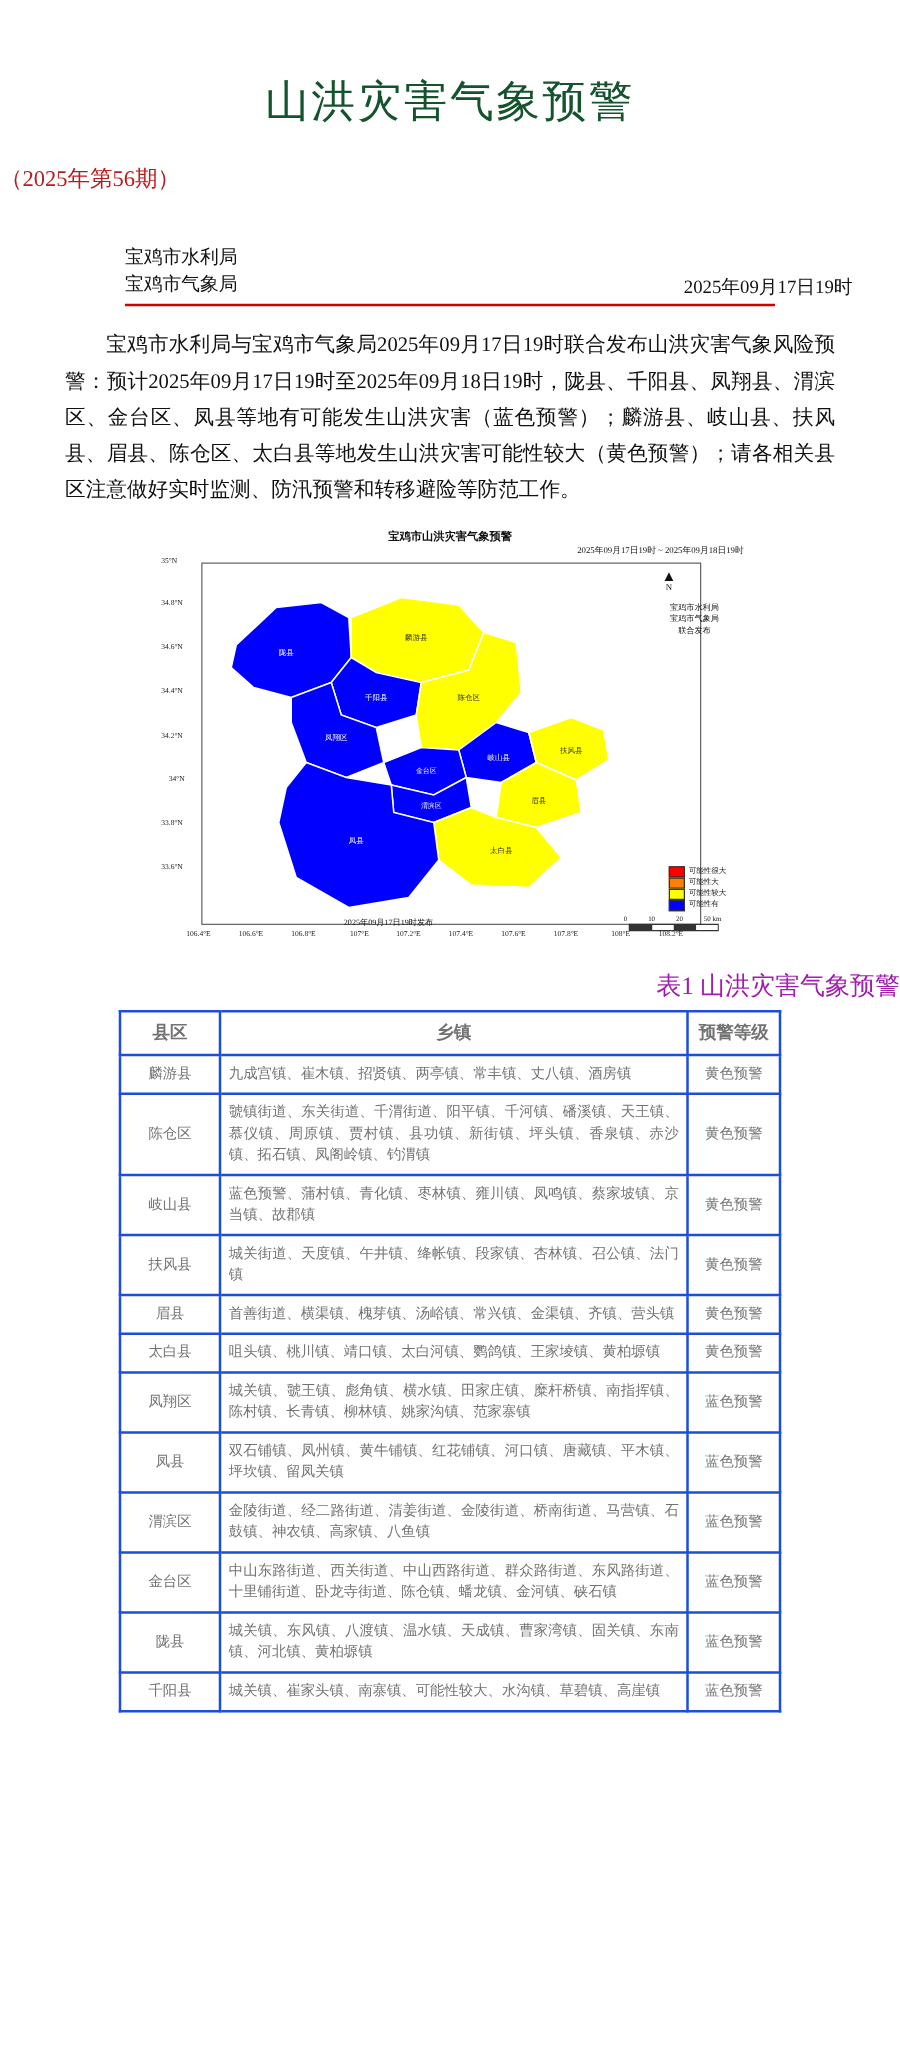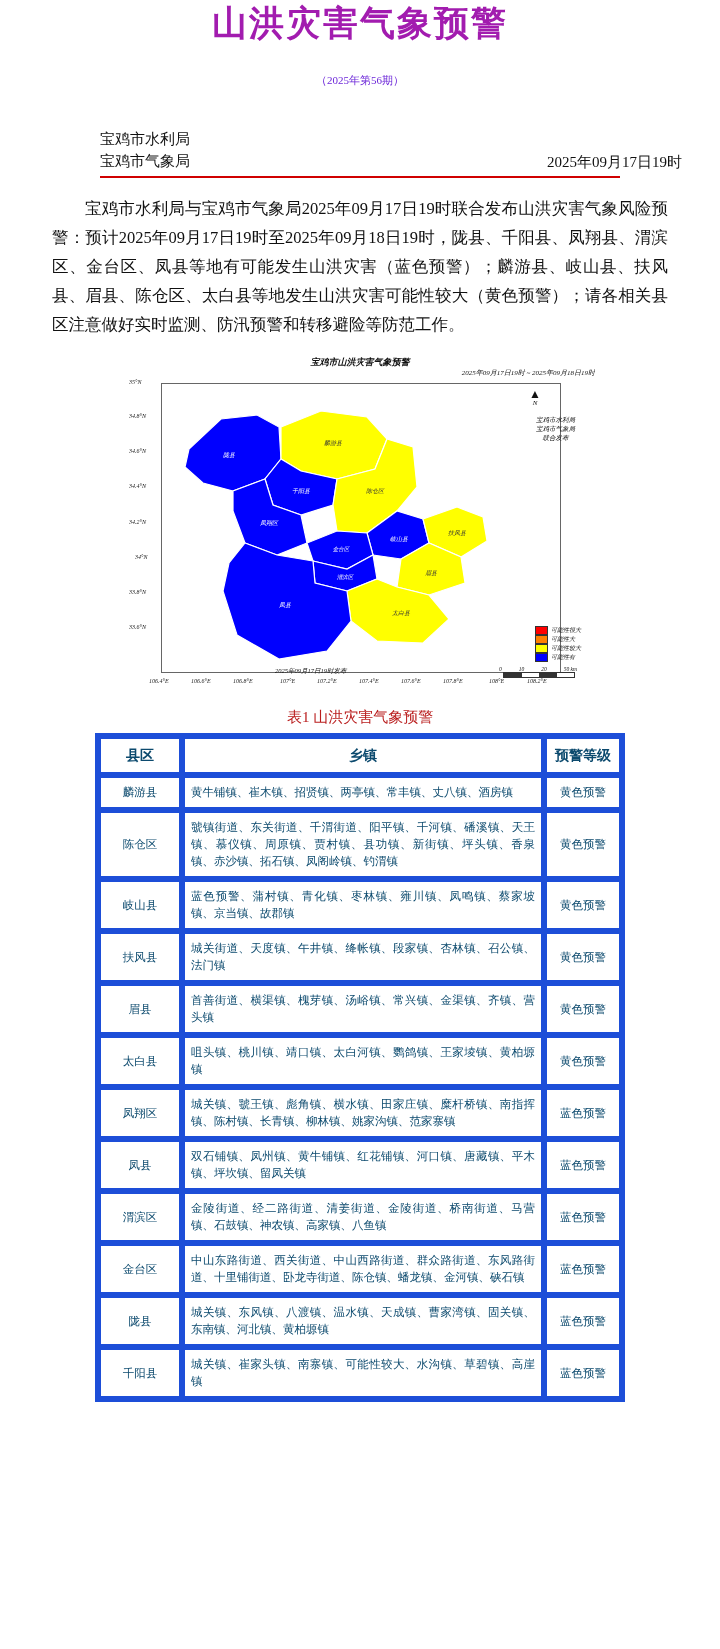--- a/index.html
+++ b/index.html
@@ -15,30 +15,30 @@
   }
   .page {
     width: 720px;
     min-height: 1649px;
     box-sizing: border-box;
     padding: 0 0 18px 0;
     position: relative;
   }
   .title {
     text-align: center;
-    color: #a21caf;
+    color: #14532d;
     font-size: 35px;
-    font-weight: bold;
+    font-weight: normal;
     letter-spacing: 2px;
+    padding-top: 58px;
     font-family: "Liberation Serif", "DejaVu Serif", serif;
   }
   .issue {
-    text-align: center;
-    font-size: 11px;
-    color: #6d28d9;
+    font-size: 18px;
+    color: #b91c1c;
     margin-top: 26px;
   }
   .org-block {
     margin: 40px 0 0 0;
     padding: 0 28px 0 100px;
     position: relative;
   }
   .org-line {
     font-size: 15px;
     line-height: 22px;
@@ -63,21 +63,20 @@
     font-size: 16.5px;
     line-height: 29px;
     text-align: justify;
     text-indent: 2em;
     color: #111;
   }
   .map-wrap {
     margin: 14px auto 0 auto;
     width: 470px;
     position: relative;
-    font-style: italic;
   }
   .map-card {
     width: 470px;
     height: 345px;
     position: relative;
     background: #ffffff;
     overflow: hidden;
   }
   .map-title {
     text-align: center;
@@ -170,37 +169,37 @@
   .scalebar .bar i { flex: 1; }
   .scalebar .bar i:nth-child(odd) { background: #333; }
   .scalebar .bar i:nth-child(even) { background: #fff; }
   .scalebar .nums {
     display: flex;
     justify-content: space-between;
     width: 78px;
     margin-left: -4px;
   }
   .table-caption {
-    text-align: center;
-    font-size: 15px;
-    color: #b91c1c;
+    text-align: right;
+    font-size: 20px;
+    color: #a21caf;
     margin: 10px 0 6px 0;
   }
   table.warn {
     border-collapse: collapse;
     margin: 0 auto;
     width: 530px;
     table-layout: fixed;
   }
   table.warn th, table.warn td {
-    border: 6px solid #1d4ed8;
+    border: 2px solid #1d4ed8;
     padding: 6px 6px;
     font-size: 11.5px;
     line-height: 17px;
-    color: #0c4a6e;
+    color: #737373;
     vertical-align: middle;
   }
   table.warn th {
     font-size: 14px;
     font-weight: bold;
     text-align: center;
     padding: 8px 4px;
   }
   td.county {
     text-align: center;
@@ -358,21 +357,21 @@
     <thead>
       <tr>
         <th class="col-county">县区</th>
         <th>乡镇</th>
         <th class="col-level">预警等级</th>
       </tr>
     </thead>
     <tbody>
       <tr>
         <td class="county">麟游县</td>
-        <td class="towns">黄牛铺镇、崔木镇、招贤镇、两亭镇、常丰镇、丈八镇、酒房镇</td>
+        <td class="towns">九成宫镇、崔木镇、招贤镇、两亭镇、常丰镇、丈八镇、酒房镇</td>
         <td class="level">黄色预警</td>
       </tr>
       <tr>
         <td class="county">陈仓区</td>
         <td class="towns">虢镇街道、东关街道、千渭街道、阳平镇、千河镇、磻溪镇、天王镇、慕仪镇、周原镇、贾村镇、县功镇、新街镇、坪头镇、香泉镇、赤沙镇、拓石镇、凤阁岭镇、钓渭镇</td>
         <td class="level">黄色预警</td>
       </tr>
       <tr>
         <td class="county">岐山县</td>
         <td class="towns">蓝色预警、蒲村镇、青化镇、枣林镇、雍川镇、凤鸣镇、蔡家坡镇、京当镇、故郡镇</td>

